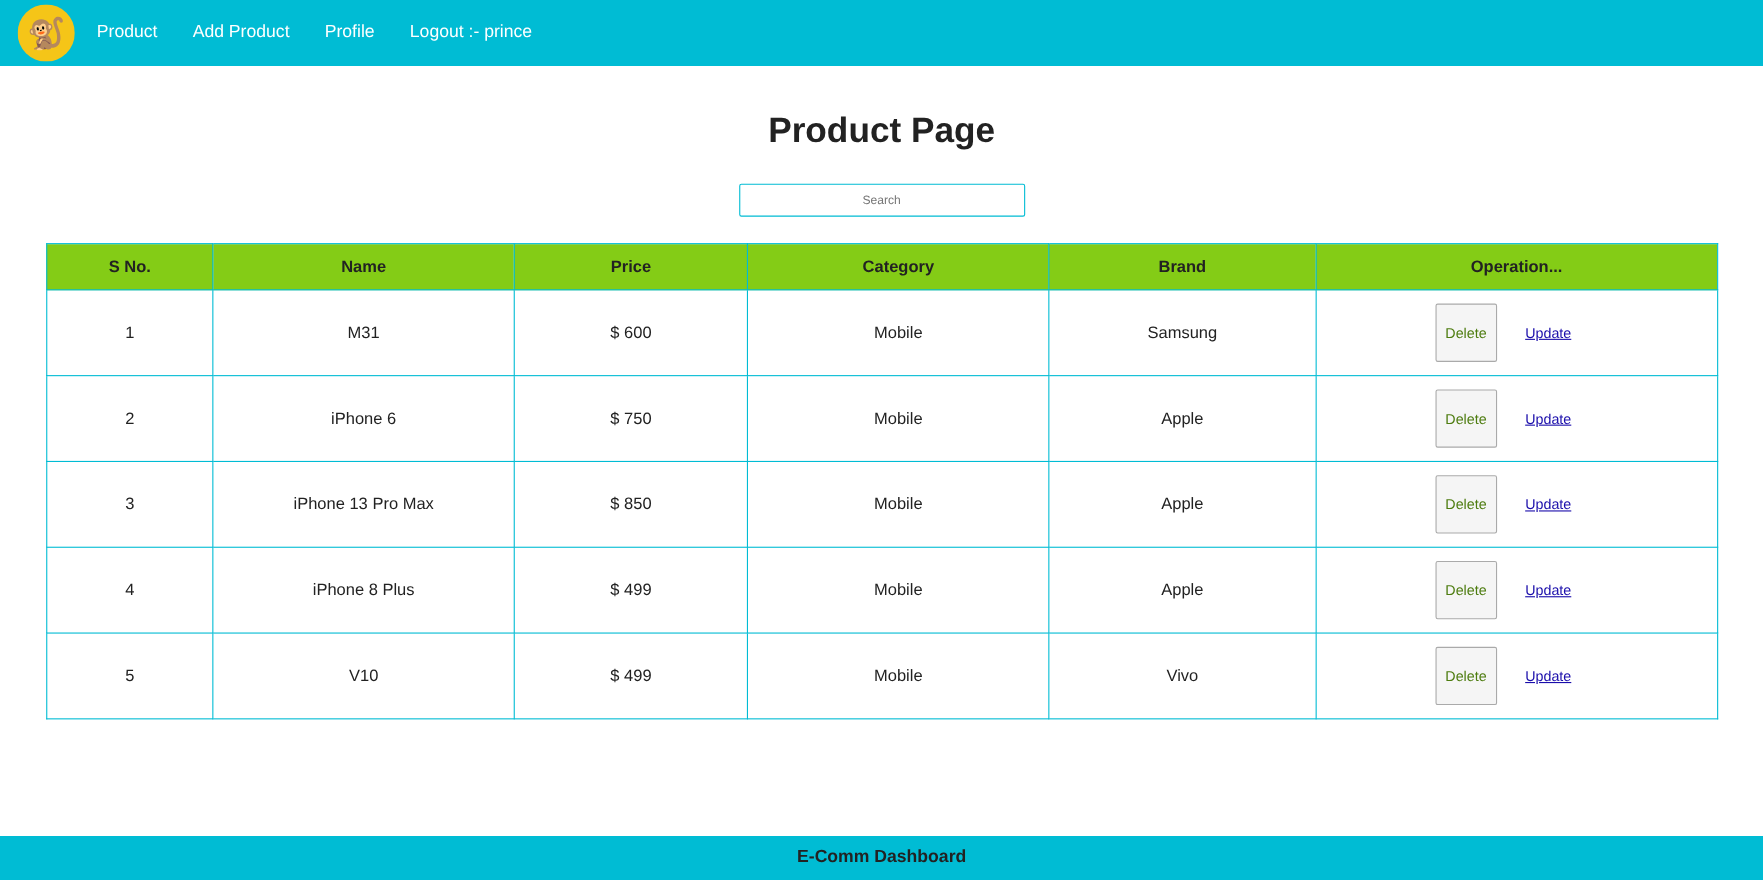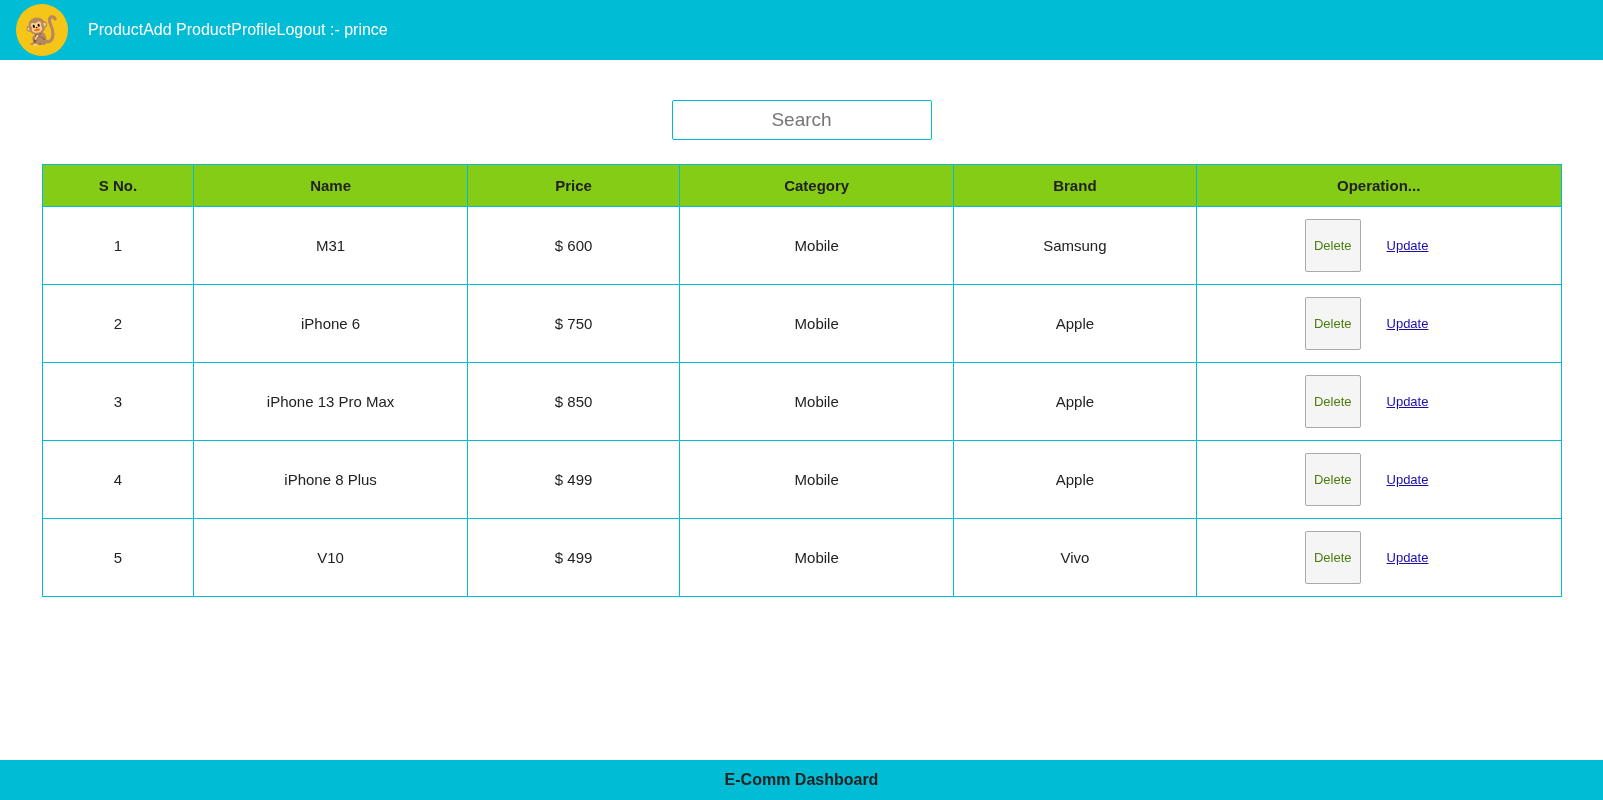--- a/index.html
+++ b/index.html
@@ -39,20 +39,21 @@
       height: 100%;
       background: #f5c518;
       display: flex;
       align-items: center;
       justify-content: center;
       font-size: 28px;
     }
 
     .navbar-links {
       display: flex;
+      gap: 32px;
       align-items: center;
     }
 
     .navbar-link {
       color: #ffffff;
       text-decoration: none;
       font-size: 16px;
       font-weight: 500;
       cursor: pointer;
     }
@@ -75,21 +76,21 @@
 
     .search-container {
       margin-bottom: 24px;
     }
 
     .search-input {
       width: 260px;
       padding: 8px 14px;
       border: 1.5px solid #00bcd4;
       border-radius: 2px;
-      font-size: 19px;
+      font-size: 11px;
       color: #4d7c0f;
       outline: none;
       text-align: center;
     }
 
     
     .table-wrapper {
       width: 100%;
       max-width: 1520px;
     }
@@ -172,20 +173,21 @@
   </div>
   <div class="navbar-links">
     <a class="navbar-link">Product</a>
     <a class="navbar-link">Add Product</a>
     <a class="navbar-link">Profile</a>
     <a class="navbar-link">Logout :- prince</a>
   </div>
 </nav>
 
 <div class="main-content">
+  <h1 class="page-title">Product Page</h1>
 
   <div class="search-container">
     <input class="search-input" type="text" placeholder="Search" style="">
   </div>
 
   <div class="table-wrapper">
     <table>
       <thead>
         <tr>
           <th class="col-sno">S No.</th>

